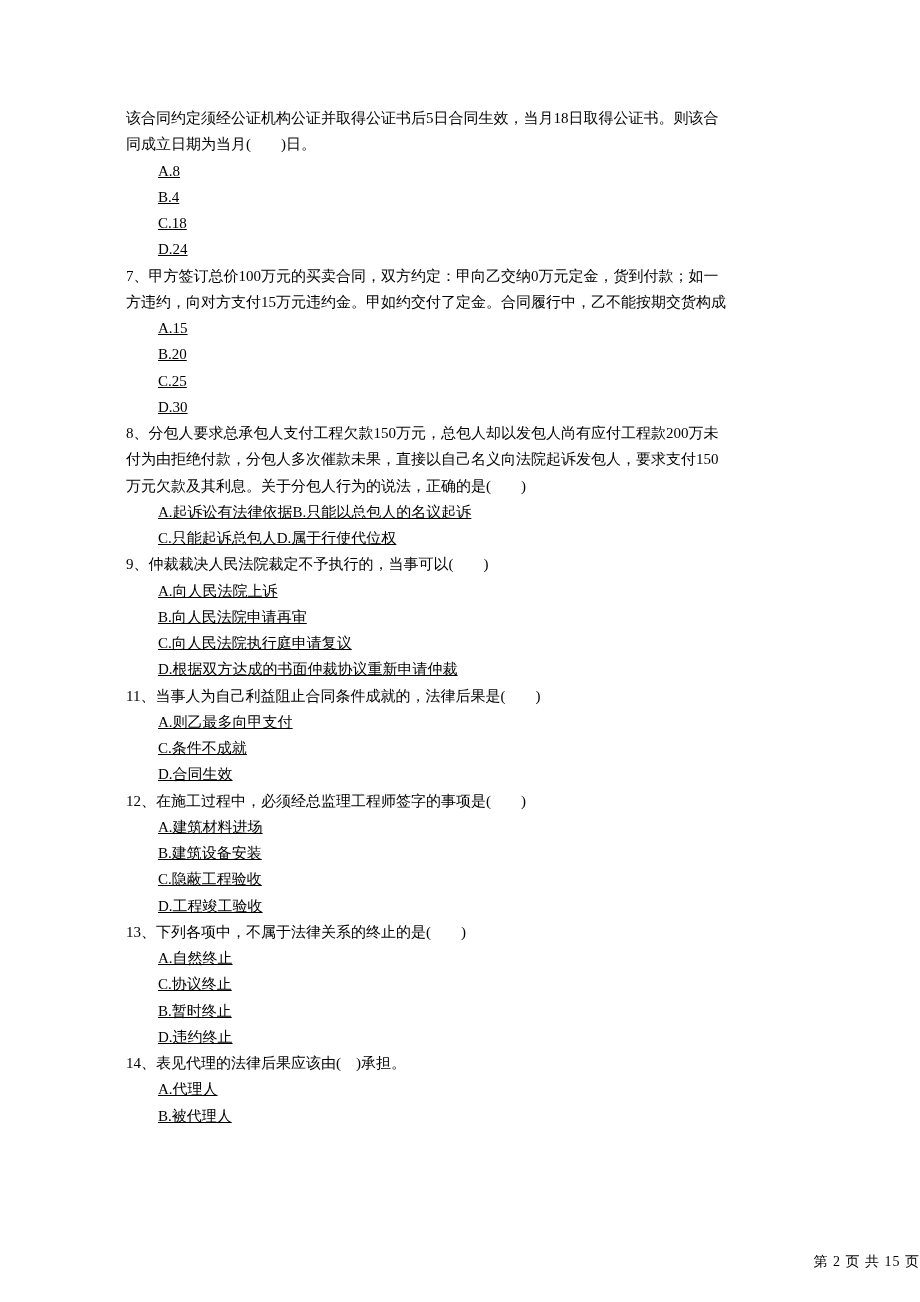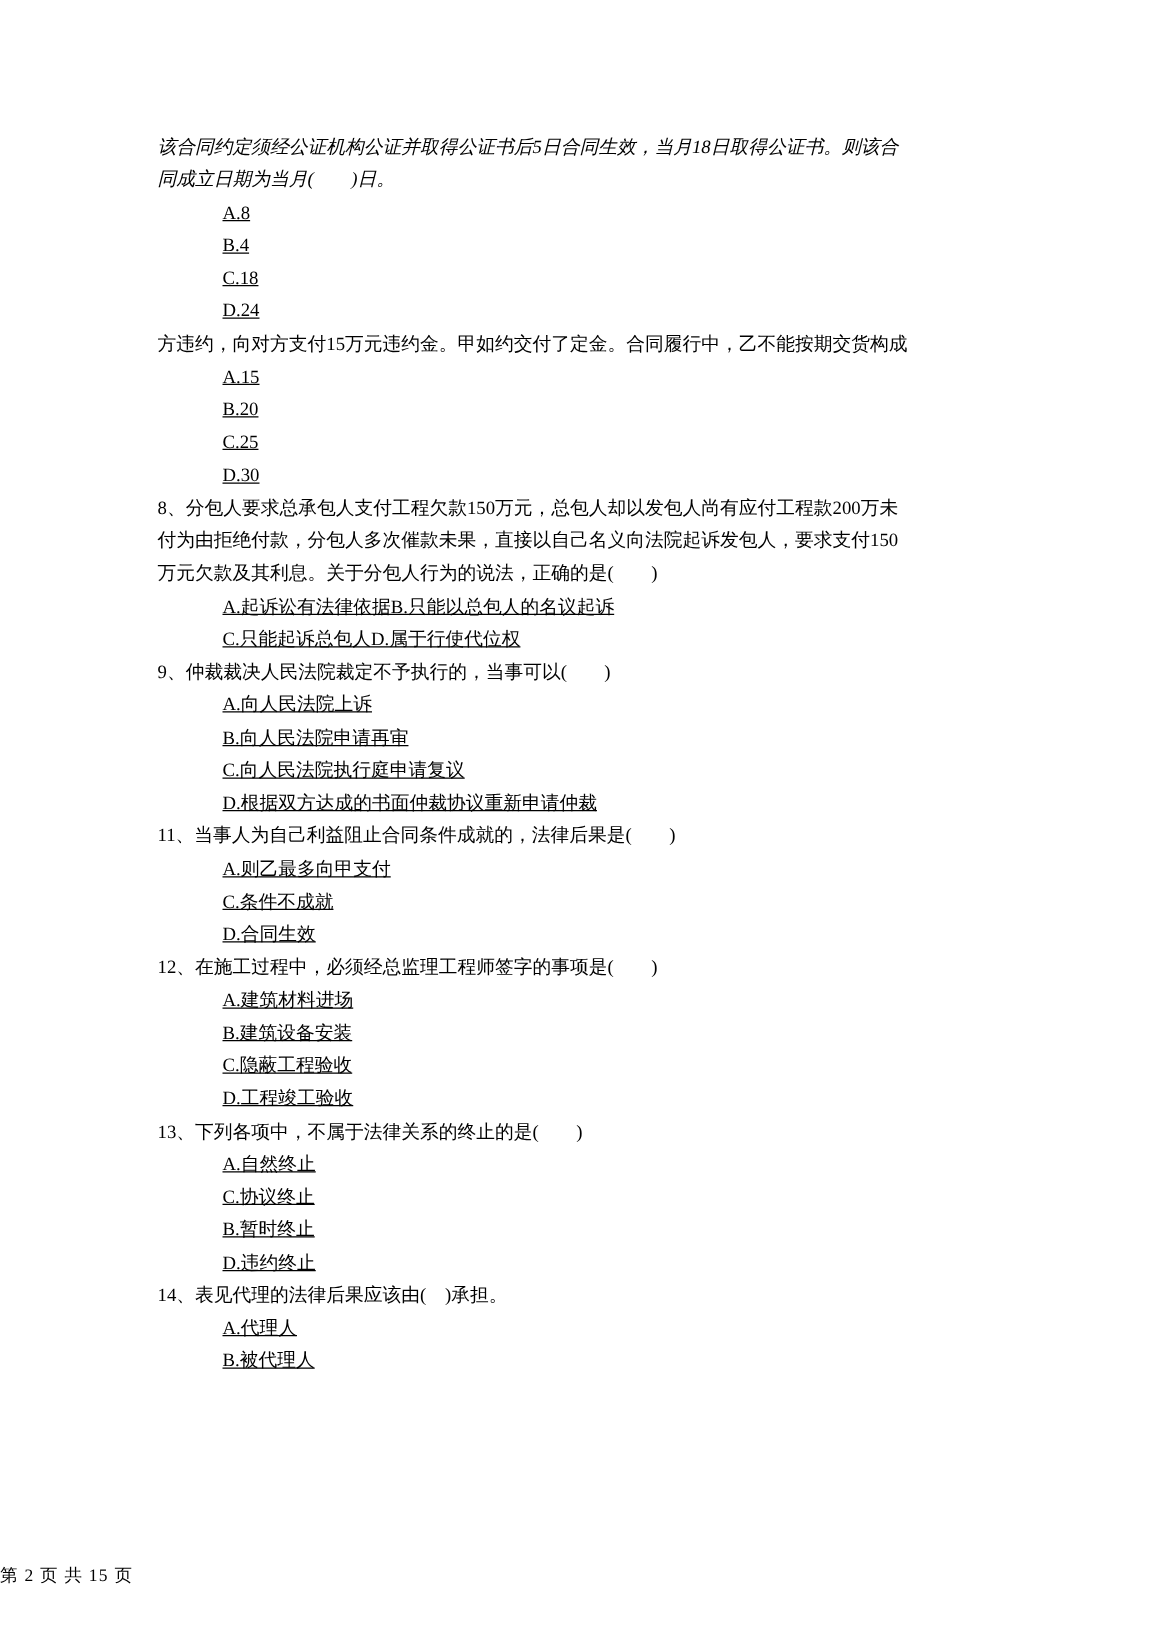--- a/index.html
+++ b/index.html
@@ -18,59 +18,58 @@
       padding: 105px 126px 40px 126px; 
       position: relative;
     }
     .para {
       margin: 0;
       padding: 0;
     }
     
     .stem-cont {
       text-align: justify;
-      font-style: italic;
     }
     
     .q-stem {
       text-align: justify;
     }
     .underline {
       text-decoration: underline;
-      margin-left: 20px;
     }
     
     .opt-line {
       padding-left: 32px; 
     }
     .opt-line .underline {
       display: inline;
     }
     .page-num {
       position: absolute;
       bottom: 28px;
       left: 0;
       width: 920px;
-      text-align: left;
+      text-align: right;
       font-size: 14px;
       letter-spacing: 1px;
     }
   </style>
 </head>
 <body>
 
 <div class="page">
 
   <p class="para stem-cont">该合同约定须经公证机构公证并取得公证书后5日合同生效，当月18日取得公证书。则该合</p>
   <p class="para stem-cont">同成立日期为当月(　　)日。</p>
   <p class="para opt-line"><span class="underline">A.8</span></p>
   <p class="para opt-line"><span class="underline">B.4</span></p>
   <p class="para opt-line"><span class="underline">C.18</span></p>
   <p class="para opt-line"><span class="underline">D.24</span></p>
 
+  <p class="para q-stem">7、甲方签订总价100万元的买卖合同，双方约定：甲向乙交纳0万元定金，货到付款；如一</p>
   <p class="para q-stem">方违约，向对方支付15万元违约金。甲如约交付了定金。合同履行中，乙不能按期交货构成</p>
   <p class="para opt-line"><span class="underline">A.15</span></p>
   <p class="para opt-line"><span class="underline">B.20</span></p>
   <p class="para opt-line"><span class="underline">C.25</span></p>
   <p class="para opt-line"><span class="underline">D.30</span></p>
 
   <p class="para q-stem">8、分包人要求总承包人支付工程欠款150万元，总包人却以发包人尚有应付工程款200万未</p>
   <p class="para q-stem">付为由拒绝付款，分包人多次催款未果，直接以自己名义向法院起诉发包人，要求支付150</p>
   <p class="para q-stem">万元欠款及其利息。关于分包人行为的说法，正确的是(　　)</p>
   <p class="para opt-line"><span class="underline">A.起诉讼有法律依据B.只能以总包人的名议起诉</span></p>

